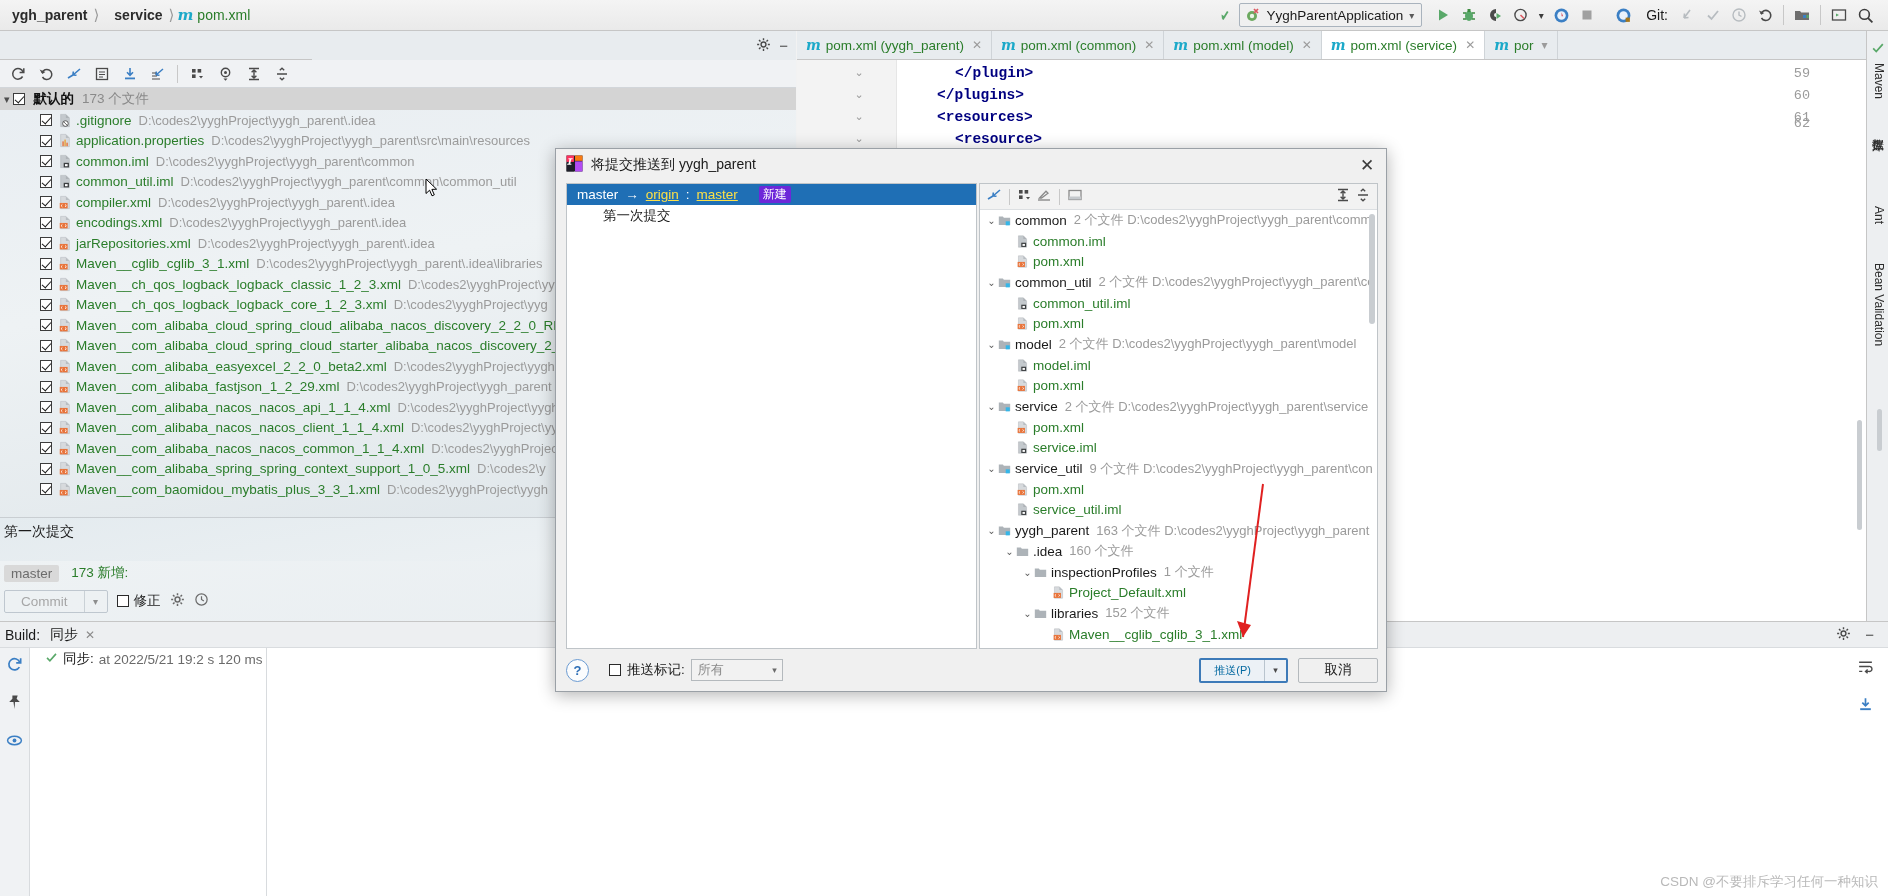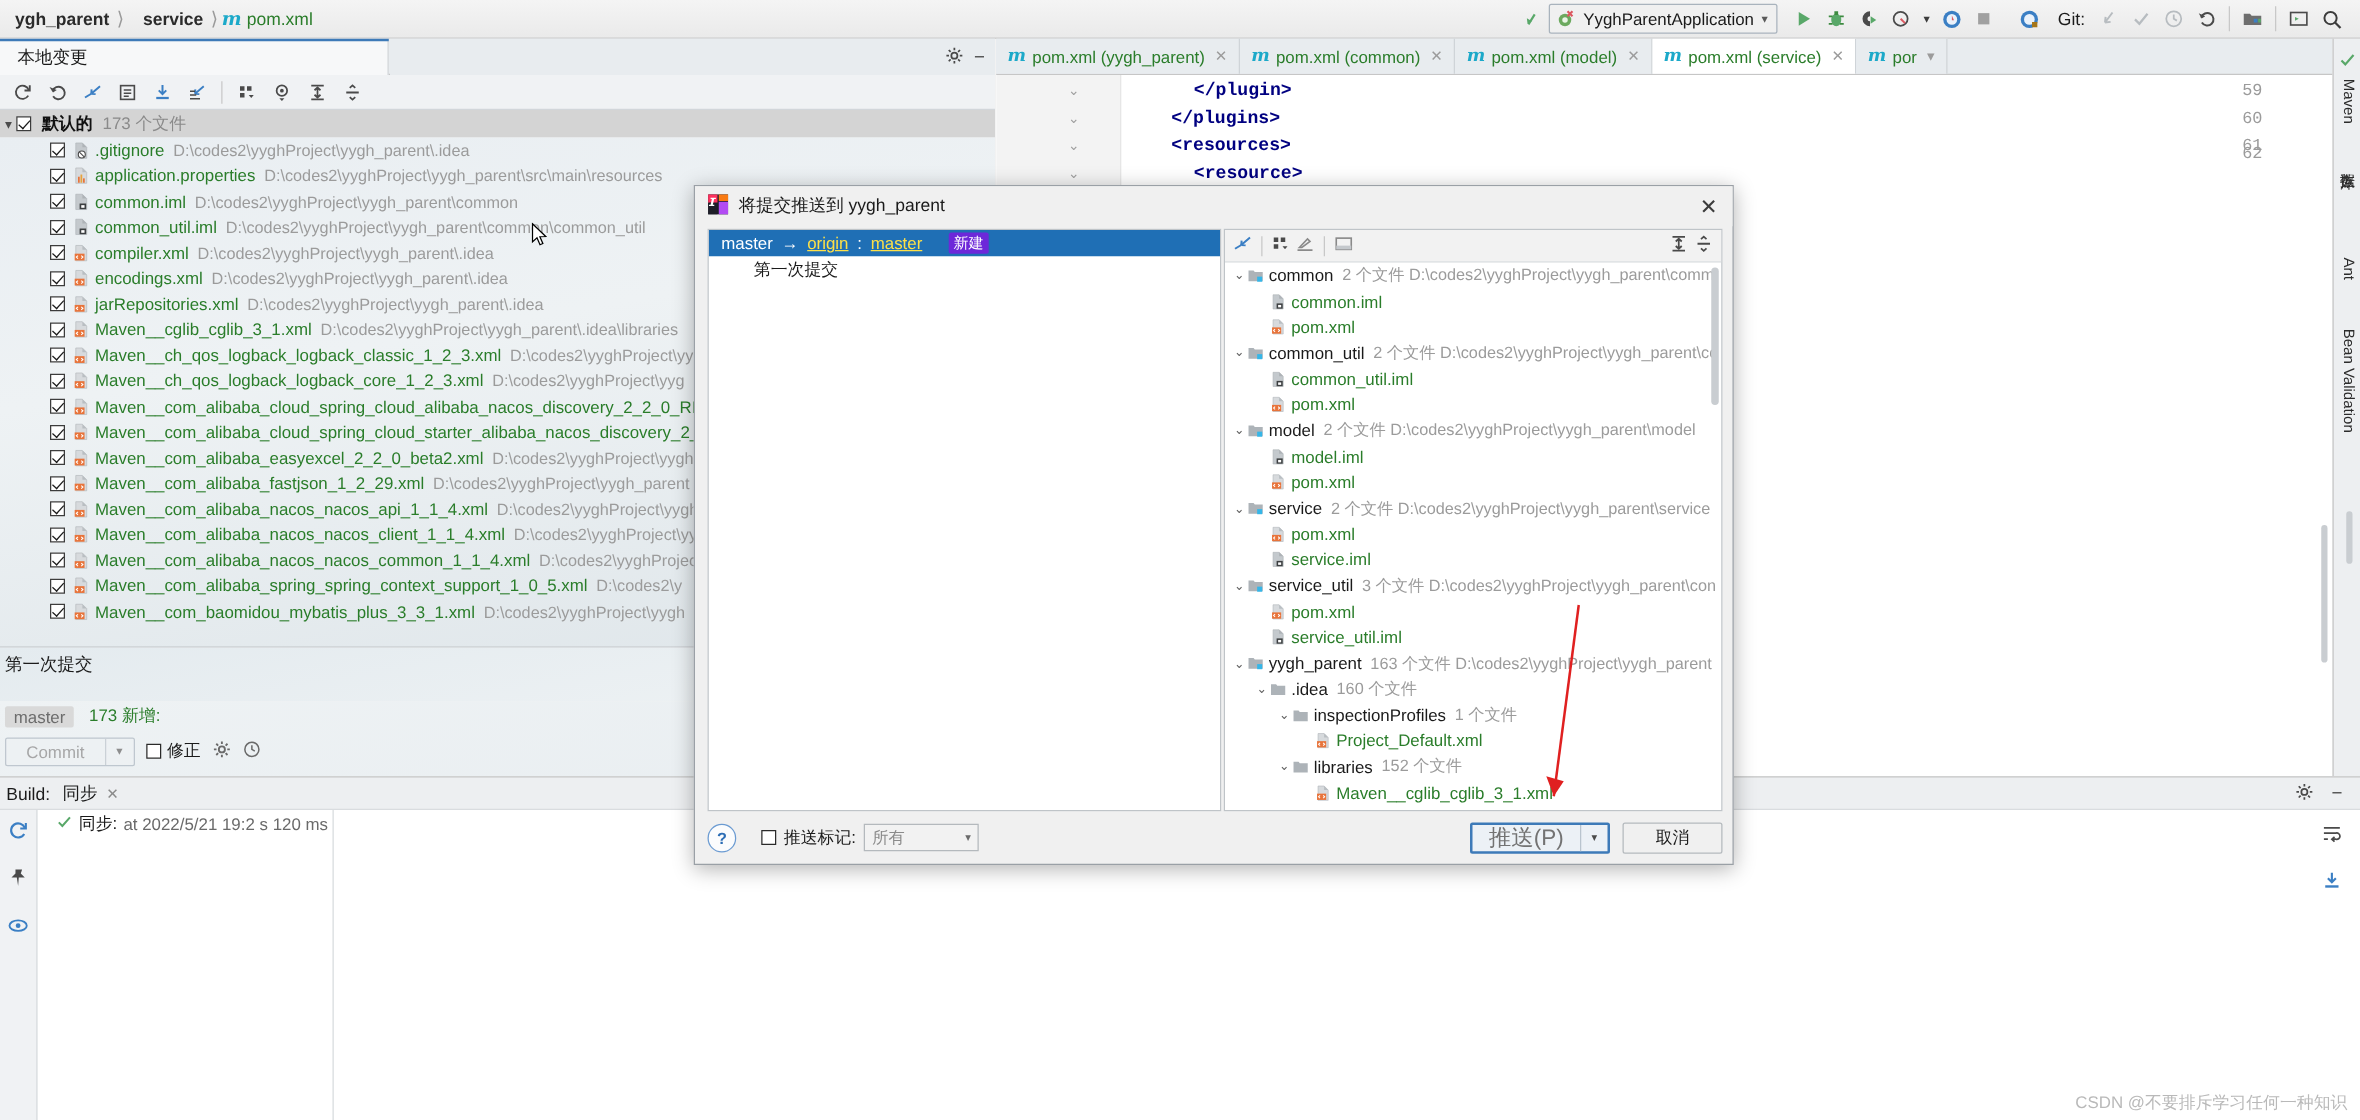--- a/index.html
+++ b/index.html
@@ -201,21 +201,21 @@
   .help {
     width:23px; height:23px; border-radius:50%; border:1px solid #6b9bd2; color:#2c6db5;
     display:flex; align-items:center; justify-content:center; font-size:13px; font-weight:bold; background:#fbfcfd;
   }
   .ptags { display:flex; align-items:center; gap:6px; font-size:13.5px; margin-left:10px;}
   .selbox { width:92px; height:22px; border:1px solid #b4b9bd; background:#f2f2f2; display:flex; align-items:center;
             padding-left:6px; color:#8b8b8b; font-size:13px; position:relative;}
   .selbox .car { position:absolute; right:5px; color:#6b6b6b; font-size:9px;}
   .foot-sp { flex:1; }
   .pushbtn { display:flex; height:25px; border:2px solid #3d7ab8; background:#ecf1f6; border-radius:2px; }
-  .pushbtn .t { display:flex; align-items:center; padding:0 13px; font-size:18px; color:#737373;}
+  .pushbtn .t { display:flex; align-items:center; padding:0 13px; font-size:11px; color:#0369a1;}
   .pushbtn .d { width:22px; border-left:1px solid #b9c4ce; display:flex; align-items:center; justify-content:center;
                 color:#4a4a4a; font-size:9px;}
   .cancelbtn { width:80px; height:25px; border:1px solid #b4b9bd; background:#f0f0f0; border-radius:2px;
                display:flex; align-items:center; justify-content:center; font-size:13.5px; }
 
   
   .annot { position:absolute; left:0; top:0; width:1888px; height:896px; pointer-events:none;}
   .watermark { position:absolute; right:10px; bottom:5px; color:#b9b9b9; font-size:13.5px;}
 
   
@@ -340,23 +340,20 @@
       <div class="tb-ico">
         <svg width="17" height="17" viewBox="0 0 16 16">
             <circle cx="7" cy="7" r="4.6" fill="none" stroke="#3c3c3c" stroke-width="1.5"></circle>
             <path d="M10.4 10.4 L14.5 14.5" stroke="#3c3c3c" stroke-width="1.7"></path>
           </svg>
       </div>
     </div>
   </div>
 
   <div class="lv-tabbar">
-    <div class="lv-tab">
-      <span>本地变更</span>
-    </div>
     <div class="lv-tabrest">
       <span>
         <svg width="15" height="15" viewBox="0 0 16 16">
             <circle cx="8" cy="8" r="2.6" fill="none" stroke="#4a4a4a" stroke-width="1.5"></circle>
             <path d="M8 1.2 v2.2 M8 12.6 v2.2 M1.2 8 h2.2 M12.6 8 h2.2 M3.2 3.2 l1.6 1.6 M11.2 11.2 l1.6 1.6 M12.8 3.2 l-1.6 1.6 M4.8 11.2 l-1.6 1.6" stroke="#4a4a4a" stroke-width="1.5"></path>
           </svg>
       </span>
       <span style="color:#4a4a4a;font-size:15px;line-height:10px;">−</span>
     </div>
   </div>
@@ -998,21 +995,21 @@
               </svg>
               <span class="tname-g">service.iml</span>
             </div>
             <div class="trow" style="padding-left: 6px;">
               <span class="tw">⌄</span>
               <svg viewBox="0 0 16 16" width="14" height="15" class="tfolder">
                 <path d="M1 3 h5 l1.2 1.5 H15 V13.5 H1 Z" fill="#adb3b8"></path>
                 <rect x="9.5" y="9" width="5" height="5" fill="#35b6e8"></rect>
               </svg>
               <span class="tname-f">service_util</span>
-              <span class="tmeta">3 个文件  D:\codes2\yyghProject\yygh_parent\con</span>
+              <span class="tmeta">9 个文件  D:\codes2\yyghProject\yygh_parent\con</span>
             </div>
             <div class="trow" style="padding-left: 24px;">
               <span class="tw"></span>
               <svg viewBox="0 0 16 16" width="14" height="15" class="tfolder">
                 <path d="M3 1 h6 l4 4 v10 h-10 z" fill="#d7dadd" stroke="#b2b7bb" stroke-width="0.6"></path>
                 <path d="M9 1 l4 4 h-4 z" fill="#b9bec2"></path>
                 <rect x="2" y="8.5" width="9" height="6.2" fill="#e8743b"></rect>
                 <path d="M5 10.2 L3.5 11.6 L5 13 M8 10.2 L9.5 11.6 L8 13" stroke="#ffffff" stroke-width="1" fill="none"></path>
               </svg>
               <span class="tname-g">pom.xml</span>

